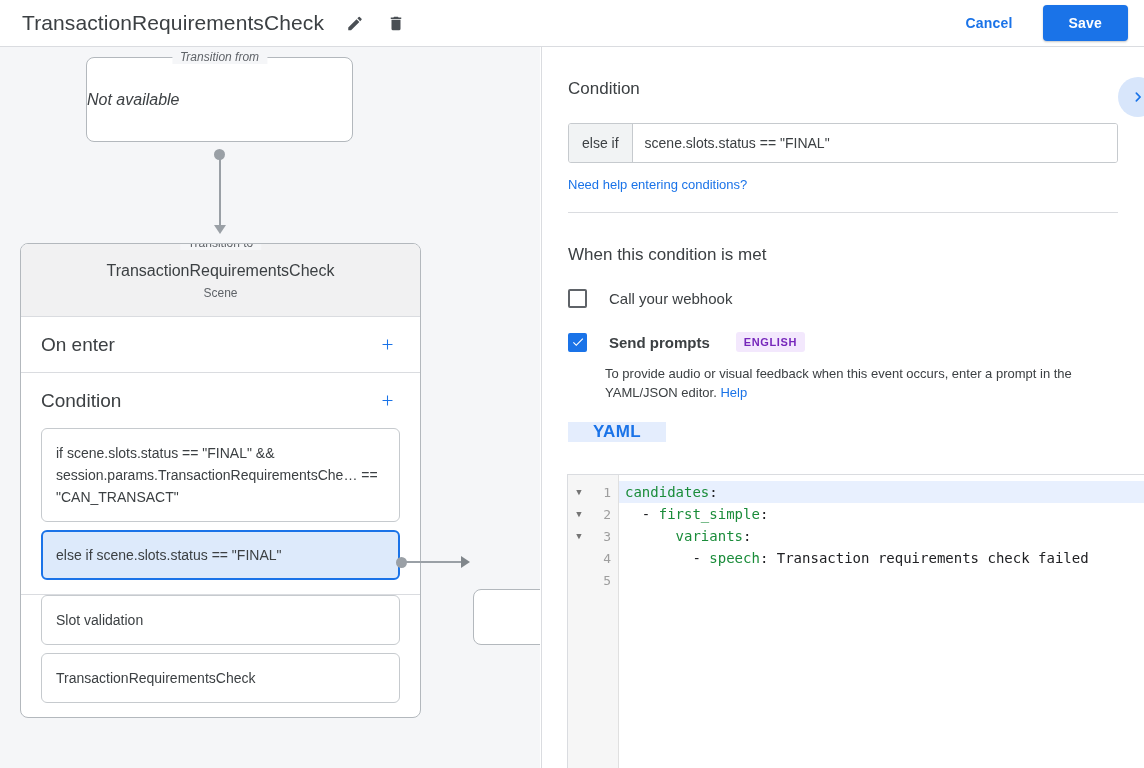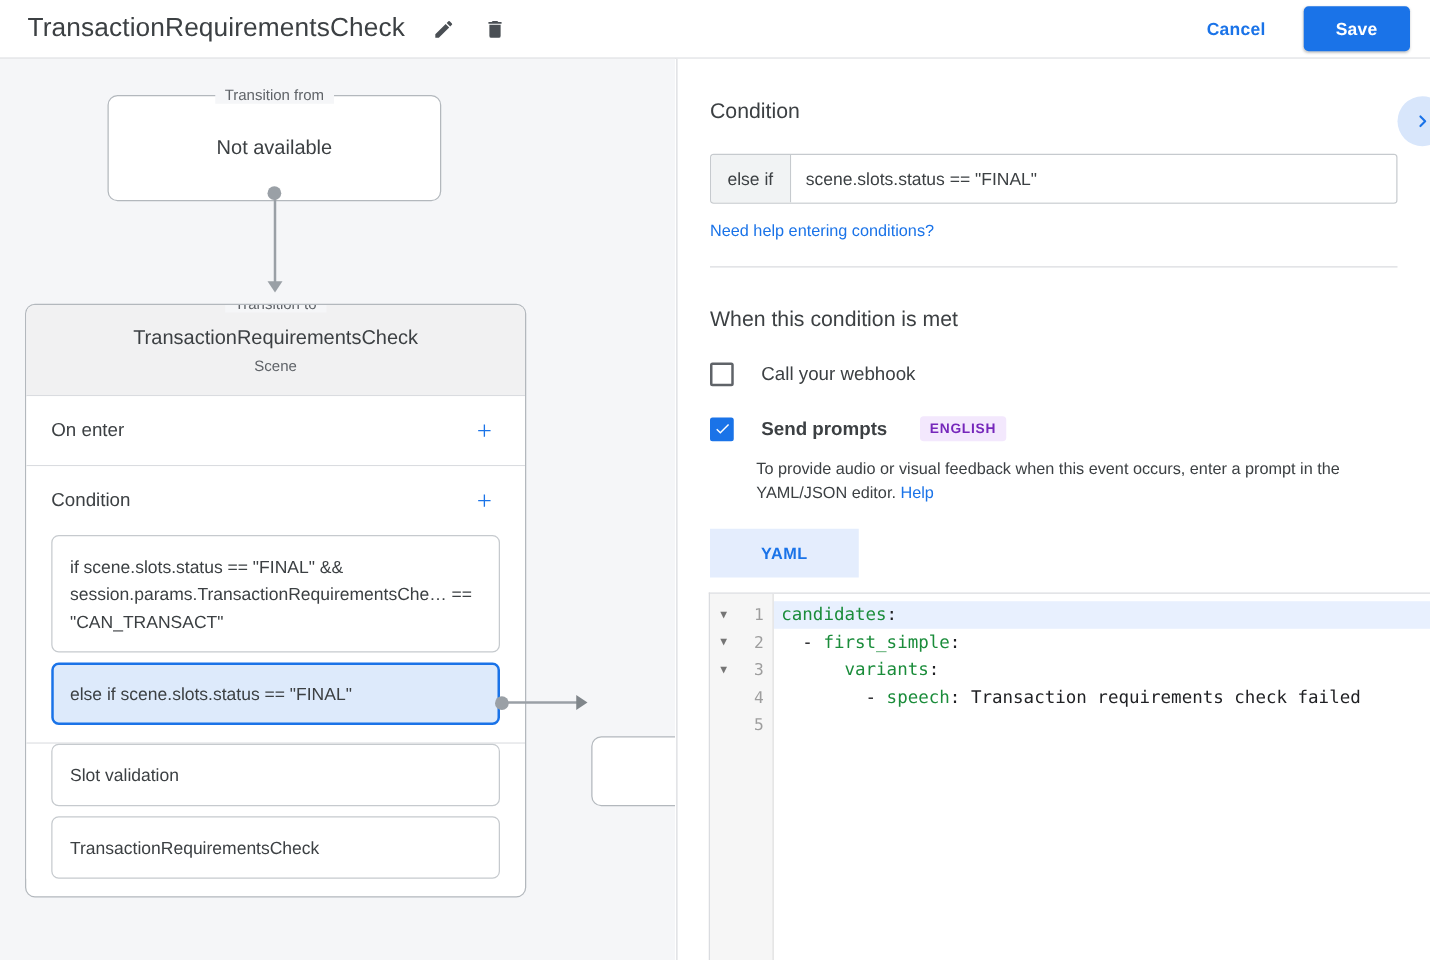--- a/index.html
+++ b/index.html
@@ -87,23 +87,23 @@
     transform: translateX(-50%);
     background: #f5f6f8;
     padding: 0 8px;
     font-size: 12px;
     color: #5f6368;
     white-space: nowrap;
   }
 
   
   #transition-from {
-    left: 86px; top: 29px;
+    left: 86px; top: 10px;
     width: 267px; height: 85px;
-    display: flex; align-items: center; justify-content: center;
+    display: flex; align-items: center;  font-style: italic;
   }
   #transition-from .node-text {
     font-size: 16px; color: #3c4043;
   }
 
   
   .conn-dot {
     position: absolute;
     width: 11px; height: 11px;
     background: #9aa0a6;
@@ -156,21 +156,21 @@
     border-bottom: 1px solid #dadce0;
     padding: 0 20px 0 20px;
     background: #ffffff;
   }
   .scene-section:last-child { border-bottom: none; }
   .section-row {
     display: flex; align-items: center;
     height: 55px;
   }
   .section-label {
-    font-size: 15px; color: #3c4043;
+    font-size: 19px; color: #3c4043;
   }
   .plus-btn {
     margin-left: auto;
     width: 26px; height: 26px;
     display: flex; align-items: center; justify-content: center;
     color: #1a73e8;
     font-size: 24px;
     line-height: 1;
     cursor: pointer;
     border-radius: 50%;
@@ -308,25 +308,25 @@
     max-width: 556px;
     margin-left: 37px;
   }
   .hint a { color: #1a73e8; text-decoration: none; cursor: pointer; }
 
   .tabs {
     display: flex;
     margin-top: 20px;
   }
   .tab {
-    font-size: 13px;
+    font-size: 17px;
     font-weight: bold;
     letter-spacing: .4px;
-    padding: 12px 0;
-    width: 119px;
+    padding: 0 0;
+    width: 98px;
     text-align: center;
     color: #5f6368;
     cursor: pointer;
   }
   .tab.active {
     background: #e4edfd;
     color: #1a73e8;
   }
 
   

